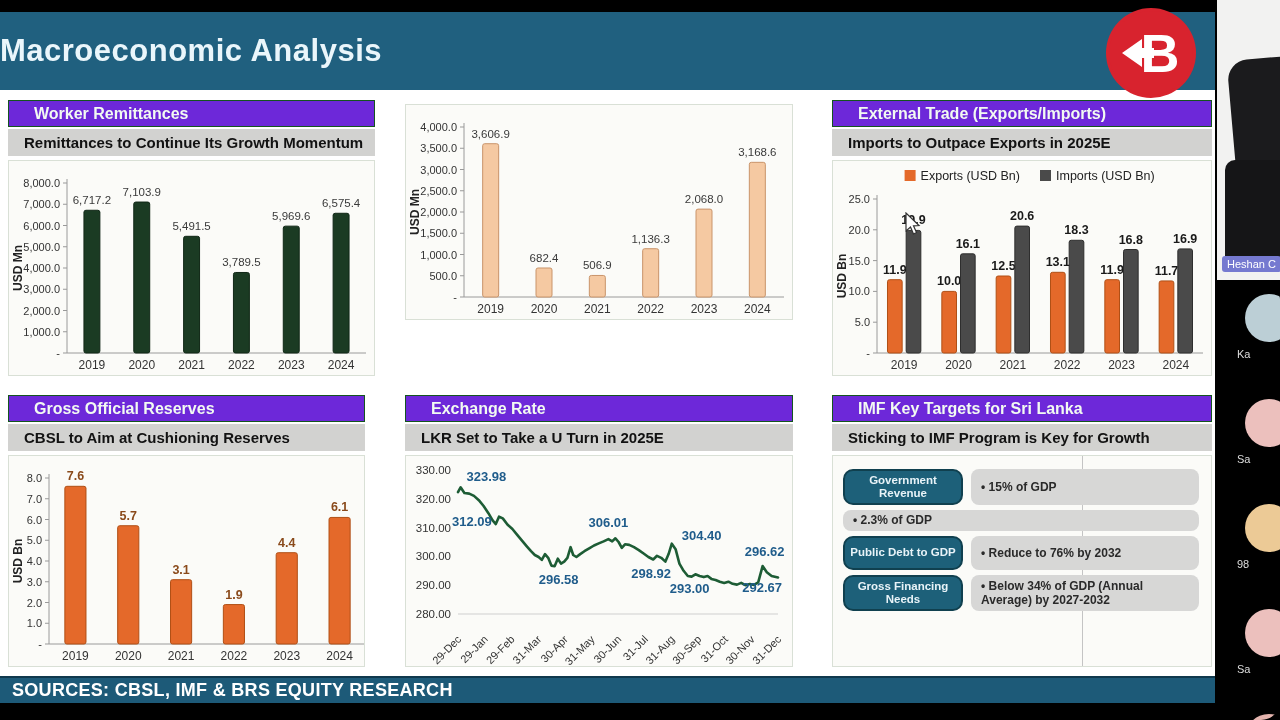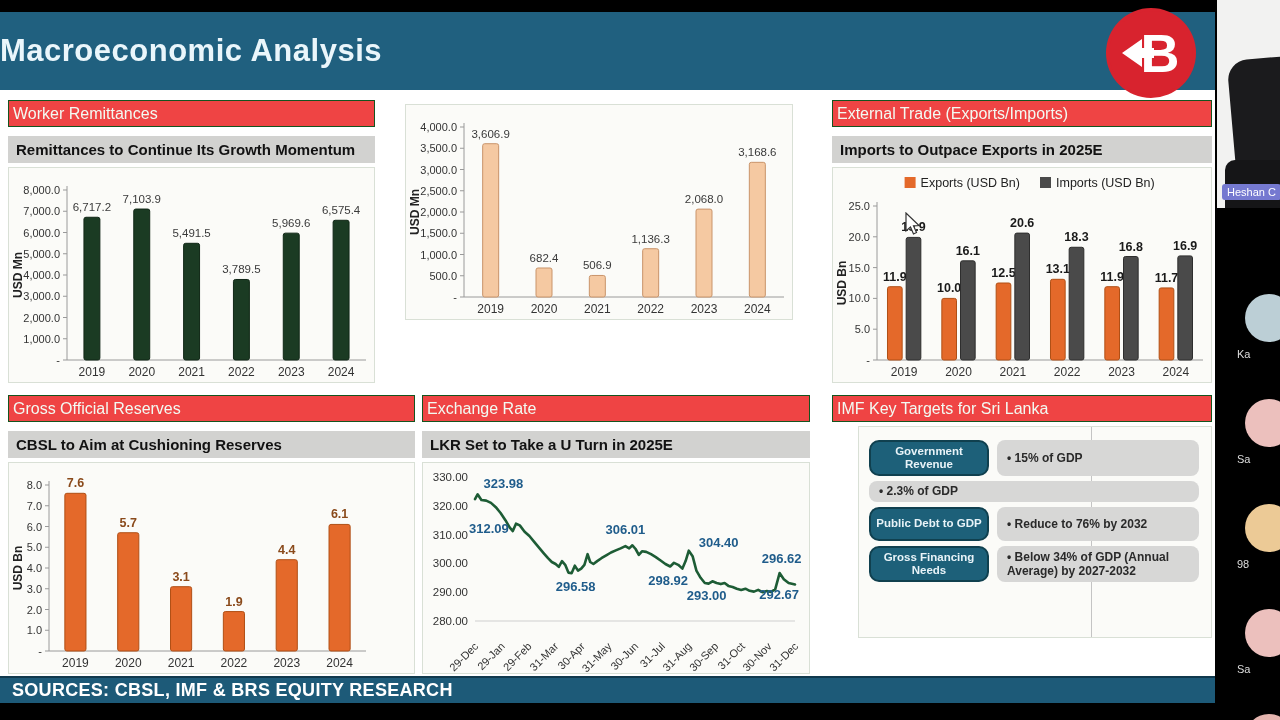--- a/index.html
+++ b/index.html
@@ -5,50 +5,50 @@
   html,body{margin:0;padding:0;background:#000;}
   *{box-sizing:border-box;font-family:"Liberation Sans",sans-serif;}
   #stage{position:relative;width:1280px;height:720px;background:#000;overflow:hidden;}
   .slide{position:absolute;left:0;top:12px;width:1215px;height:691px;background:#ffffff;}
   .titleband{position:absolute;left:0;top:0;width:1215px;height:78px;background:#20607f;}
   .titleband .t{color:#eaf6fb;font-size:31px;font-weight:bold;line-height:78px;letter-spacing:.5px;}
   .logo{position:absolute;left:1106px;top:-4px;width:90px;height:90px;border-radius:50%;
         background:#d8232e;z-index:6;display:flex;align-items:center;justify-content:center;}
   .logo svg{display:block;}
   .panel{position:absolute;background:#fff;}
-  .p-head{height:27px;background:#ef4444;border:1px solid #14541f;color:#f2faf2;
-          font-size:16px;font-weight:normal;line-height:25px;padding-left:4px;}
-  .p-sub{height:27px;background:#d2d2d0;margin-top:9px;color:#121212;
-         font-size:15px;font-weight:bold;line-height:27px;padding-left:8px;white-space:nowrap;overflow:hidden;}
+  .p-head{height:27px;background:#6d28d9;border:1px solid #14541f;color:#f2faf2;
+          font-size:16px;font-weight:bold;line-height:25px;padding-left:25px;}
+  .p-sub{height:27px;background:#d2d2d0;margin-top:2px;color:#121212;
+         font-size:15px;font-weight:bold;line-height:27px;padding-left:16px;white-space:nowrap;overflow:hidden;}
   .p-body{margin-top:4px;background:#fbfbf8;border:1px solid #d9e0d6;position:relative;overflow:hidden;}
   .row1 .p-body{height:216px;}
   .row2 .p-body{height:212px;}
   .chart{position:absolute;inset:0;}
   svg text{font-family:"Liberation Sans",sans-serif;}
   
-  .imf-body{padding:8px 12px 8px 10px;margin-left:26px;}
+  .imf-body{padding:8px 12px 8px 10px;}
   .imf-line{position:absolute;left:66%;top:0;bottom:0;width:0;border-left:1px solid #c4c4c4;}
   .imf-row{display:flex;align-items:stretch;gap:8px;margin:5px 0;position:relative;}
   .imf-pill{width:120px;min-height:34px;background:#1d6079;border:2px solid #10404f;border-radius:10px;
             color:#e8f3f8;font-size:11.5px;font-weight:bold;display:flex;align-items:center;
             justify-content:center;text-align:center;padding:3px 4px;line-height:1.15;}
   .imf-bar{flex:1;background:#d7d7d6;border-radius:8px;color:#2a2a2a;font-size:12px;font-weight:bold;
            display:flex;align-items:center;padding:3px 10px;line-height:1.2;}
   
   .footerbar{position:absolute;left:0;top:664px;width:1215px;height:27px;background:#1d5a78;border-top:2px solid #10394d;}
   .footerbar .t{color:#fff;font-size:18px;font-weight:bold;line-height:25px;padding-left:12px;letter-spacing:.3px;}
   
   .sidebar{position:absolute;left:1215px;top:0;width:65px;height:720px;background:#000;}
-  .video{position:absolute;left:2px;top:0;width:63px;height:208px;background:#f2f2f1;overflow:hidden;}
+  .video{position:absolute;left:2px;top:0;width:63px;height:280px;background:#f2f2f1;overflow:hidden;}
   .chair-back{position:absolute;left:16px;top:58px;width:70px;height:150px;background:#1b1b1d;
               border-radius:20px 16px 6px 6px;transform:rotate(-5deg);}
   .chair-base{position:absolute;left:8px;top:160px;width:80px;height:110px;background:#151517;border-radius:10px 4px 0 0;}
   .nametag{position:absolute;left:5px;bottom:8px;background:#7579d0;color:#fff;font-size:11px;
            padding:2px 5px;border-radius:3px;white-space:nowrap;overflow:hidden;max-width:60px;}
-  .roster{position:absolute;left:0;top:280px;width:65px;height:440px;background:#000;overflow:hidden;}
+  .roster{position:absolute;left:0;top:280px;width:65px;height:440px;background:#000;overflow:hidden;border-radius:19px;}
   .tile{position:absolute;left:0;width:65px;height:105px;}
   .avatar{position:absolute;left:30px;top:14px;width:48px;height:48px;border-radius:50%;}
   .tile .nm{position:absolute;left:22px;top:68px;color:#ddd;font-size:11px;white-space:nowrap;}
   .cursor{position:absolute;left:905px;top:212px;z-index:9;}
 </style>
 </head>
 <body>
 
 <div id="stage">
   <div class="slide">
@@ -210,21 +210,21 @@
               <text x="288.50000000000006" y="208" text-anchor="middle" font-size="12" fill="#333">2023</text>
               <text x="342.83333333333337" y="208" text-anchor="middle" font-size="12" fill="#333">2024</text>
               <rect x="71.6" y="9" width="11" height="11" fill="#e4692a"></rect>
               <text x="87.6" y="19" font-size="12.5" fill="#222">Exports (USD Bn)</text>
               <rect x="207" y="9" width="11" height="11" fill="#4a4a4a"></rect>
               <text x="223" y="19" font-size="12.5" fill="#222">Imports (USD Bn)</text>
             </svg></div>
         </div>
     </div>
 
-    <div class="panel row2" style="left:8px;top:383px;width:407px;">
+    <div class="panel row2" style="left:8px;top:383px;width:357px;">
       <div class="p-head">Gross Official Reserves</div>
       <div class="p-sub">CBSL to Aim at Cushioning Reserves</div>
       <div class="p-body">
           <div class="chart"><svg width="365" height="210">
               <text x="33" y="26" text-anchor="end" font-size="11" fill="#333">8.0</text>
               <line x1="36" y1="22" x2="40" y2="22" stroke="#999" stroke-width="1"></line>
               <text x="33" y="46.75" text-anchor="end" font-size="11" fill="#333">7.0</text>
               <line x1="36" y1="42.75" x2="40" y2="42.75" stroke="#999" stroke-width="1"></line>
               <text x="33" y="67.5" text-anchor="end" font-size="11" fill="#333">6.0</text>
               <line x1="36" y1="63.5" x2="40" y2="63.5" stroke="#999" stroke-width="1"></line>
@@ -258,21 +258,21 @@
               <text x="66.41666666666667" y="204" text-anchor="middle" font-size="12" fill="#333">2019</text>
               <text x="119.25000000000001" y="204" text-anchor="middle" font-size="12" fill="#333">2020</text>
               <text x="172.08333333333334" y="204" text-anchor="middle" font-size="12" fill="#333">2021</text>
               <text x="224.91666666666666" y="204" text-anchor="middle" font-size="12" fill="#333">2022</text>
               <text x="277.75" y="204" text-anchor="middle" font-size="12" fill="#333">2023</text>
               <text x="330.58333333333337" y="204" text-anchor="middle" font-size="12" fill="#333">2024</text>
             </svg></div>
         </div>
     </div>
 
-    <div class="panel row2" style="left:422px;top:383px;width:388px;">
+    <div class="panel row2" style="left:405px;top:383px;width:388px;">
       <div class="p-head">Exchange Rate</div>
       <div class="p-sub">LKR Set to Take a U Turn in 2025E</div>
       <div class="p-body">
           <div class="chart"><svg width="386" height="210">
               <text x="45" y="18" text-anchor="end" font-size="11.5" fill="#333">330.00</text>
               <text x="45" y="46.8" text-anchor="end" font-size="11.5" fill="#333">320.00</text>
               <text x="45" y="75.6" text-anchor="end" font-size="11.5" fill="#333">310.00</text>
               <text x="45" y="104.39999999999999" text-anchor="end" font-size="11.5" fill="#333">300.00</text>
               <text x="45" y="133.2" text-anchor="end" font-size="11.5" fill="#333">290.00</text>
               <text x="45" y="162" text-anchor="end" font-size="11.5" fill="#333">280.00</text>
@@ -299,20 +299,21 @@
               <text x="275.76" y="83.72800000000007" text-anchor="start" font-size="13" font-weight="bold" fill="#1f5c8b">304.40</text>
               <text x="283.6" y="136.56" text-anchor="middle" font-size="13" font-weight="bold" fill="#1f5c8b">293.00</text>
               <text x="358.64" y="100.1344" text-anchor="middle" font-size="13" font-weight="bold" fill="#1f5c8b">296.62</text>
               <text x="376" y="135.51039999999995" text-anchor="end" font-size="13" font-weight="bold" fill="#1f5c8b">292.67</text>
             </svg></div>
         </div>
     </div>
 
     <div class="panel row2" style="left:832px;top:383px;width:380px;">
       <div class="p-head">IMF Key Targets for Sri Lanka</div>
+      <div class="p-sub">Sticking to IMF Program is Key for Growth</div>
       <div class="p-body imf-body">
         <div class="imf-line"></div>
         <div class="imf-row">
           <div class="imf-pill">Government Revenue</div>
           <div class="imf-bar">• 15% of GDP</div>
         </div>
         <div class="imf-row">
           <div class="imf-bar">• 2.3% of GDP</div>
         </div>
         <div class="imf-row">

